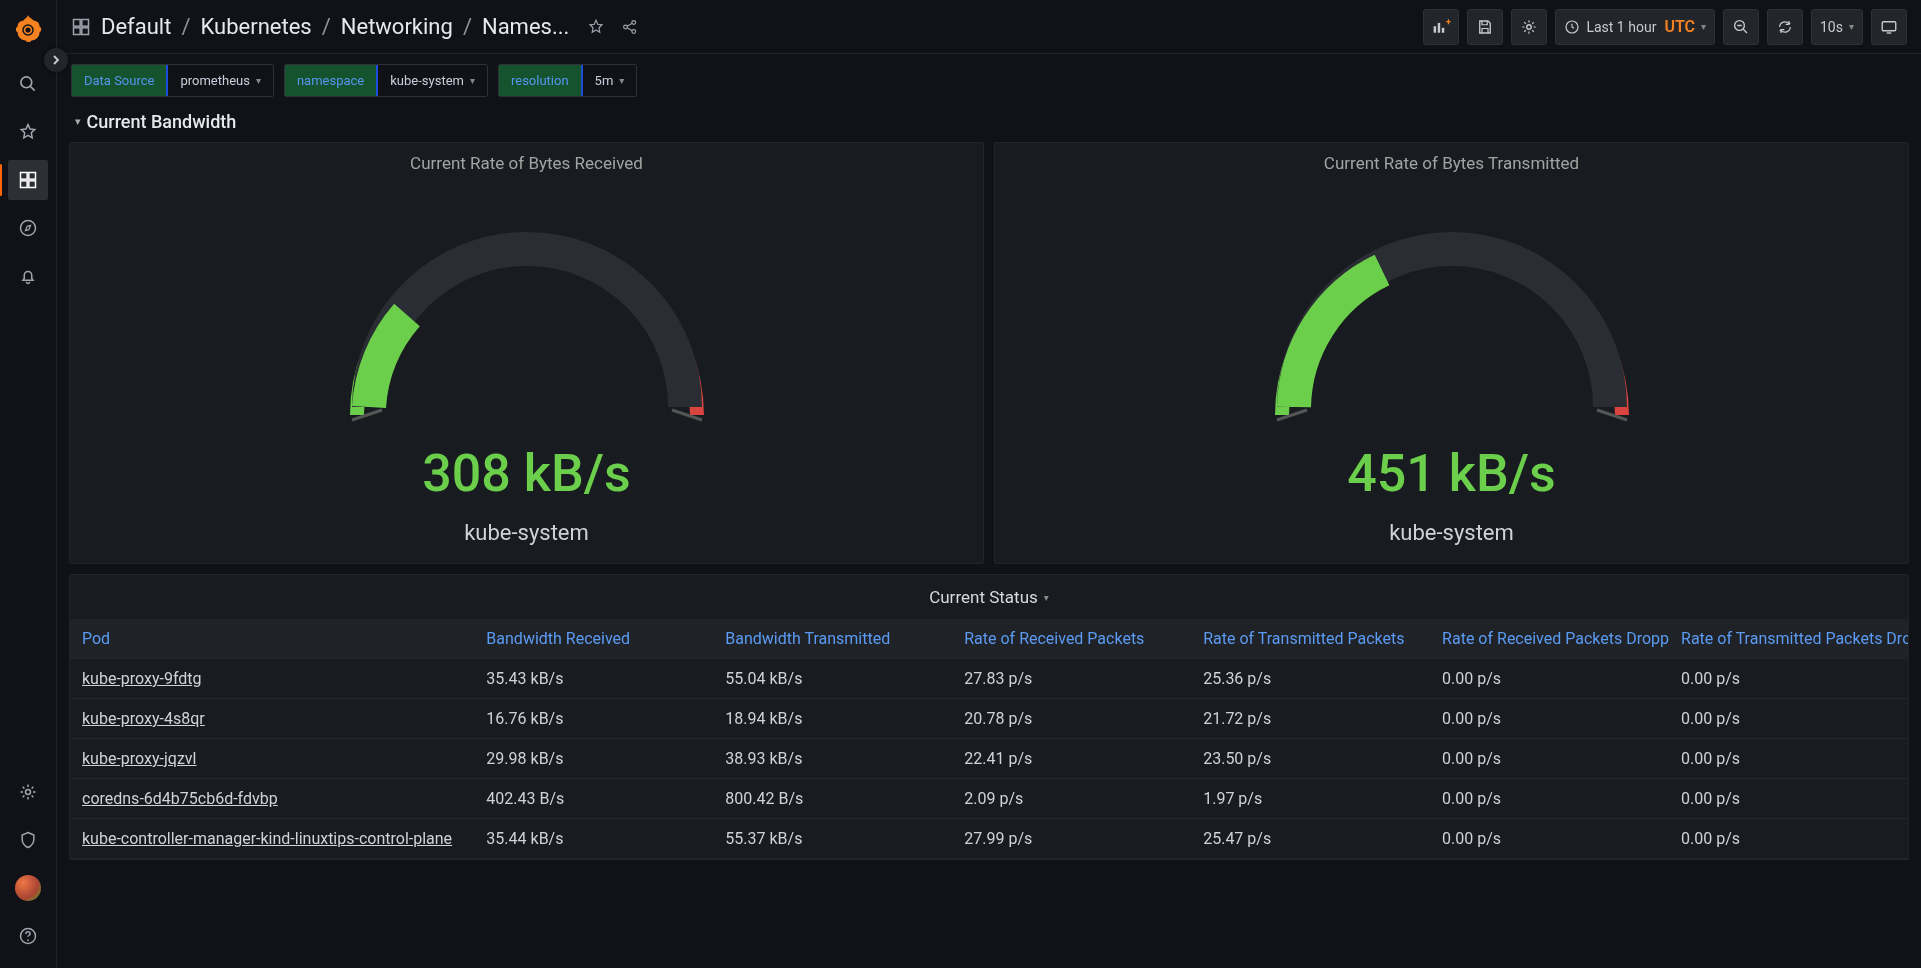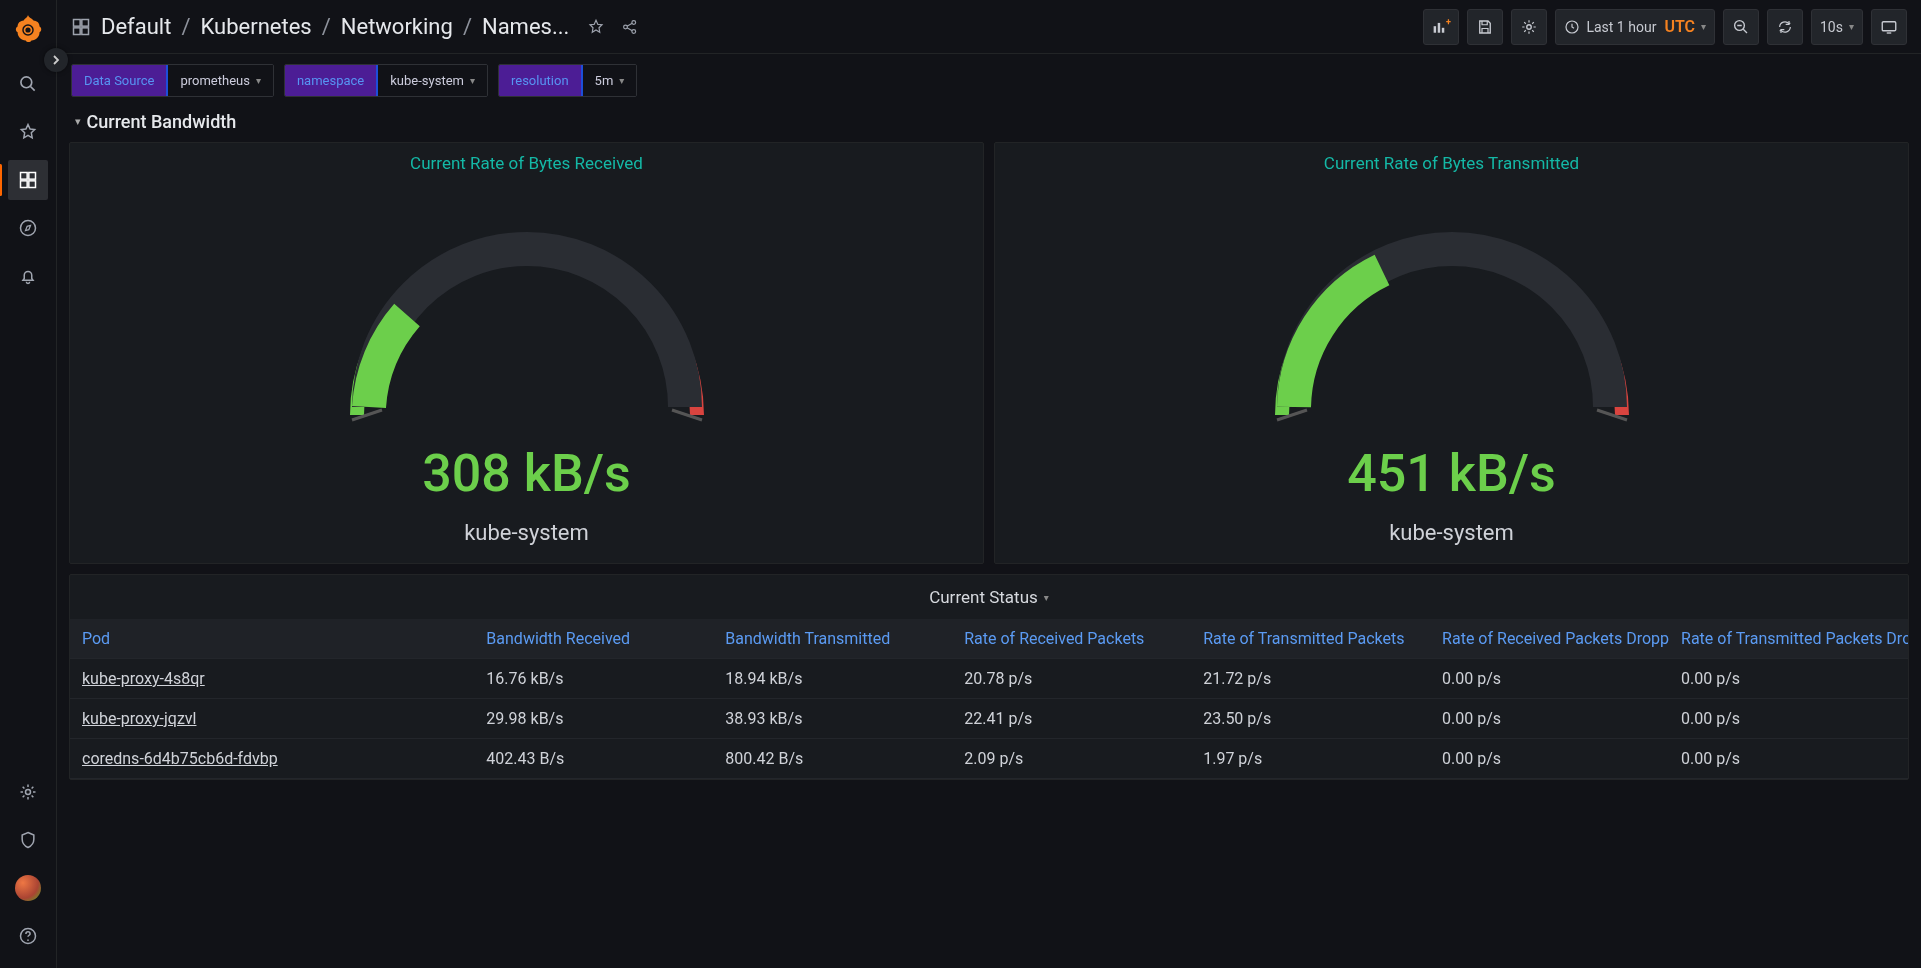--- a/index.html
+++ b/index.html
@@ -37,31 +37,31 @@
 .breadcrumb { display:flex; align-items:center; font-size: 22px; color:#e6e8ec; white-space:nowrap; overflow:hidden; max-width: 520px; gap:6px;}
 .breadcrumb .sep { color:#8e929c; margin:0 4px; }
 .bc-link { cursor:pointer; }
 .topbar-actions { margin-left:auto; display:flex; align-items:center; gap:8px; }
 .tb-btn { height:36px; min-width:36px; padding:0 8px; background:#22252a; border:1px solid #2f3136; border-radius:3px; display:flex; align-items:center; justify-content:center; color:#c7cad1; cursor:pointer; gap:6px; font-size:14px;}
 .tb-btn.icon-only { padding:0; width:36px; }
 .tb-btn .utc { color:#f58220; font-size:16px; font-weight:600; margin-left:2px; }
 
 .varbar { padding: 10px 14px; display:flex; gap:10px; flex-wrap:wrap; }
 .var-group { display:flex; background:#111217; border:1px solid #2f3136; border-radius:2px; overflow:hidden; }
-.var-label { background:#4c1d95; color:#5794f2; padding:8px 12px; font-size:13px; }
+.var-label { background:#14532d; color:#5794f2; padding:8px 12px; font-size:13px; }
 .var-value { background:#111217; color:#ccccdc; padding:8px 12px; font-size:13px; display:flex; align-items:center; gap:6px; cursor:pointer; border-left:2px solid #1d4ed8;}
 .chev { font-size:10px; color:#888; }
 
 .section-header { display:flex; align-items:center; padding: 4px 18px 10px; gap:6px; cursor:pointer; }
 .section-header .sh-chevron { font-size:11px; color:#aaa; }
 .section-header .sh-title { font-size:18px; color:#e6e8ec; font-weight:500; }
 
 .panels-row { display:flex; gap:10px; padding: 0 12px; }
 .panel { flex:1; background:#181b1f; border:1px solid #222426; border-radius:2px; padding: 10px 0 18px; }
-.panel-title { text-align:center; font-size:17px; color:#14b8a6; margin-bottom:12px; }
+.panel-title { text-align:center; font-size:17px; color:#a3a3a3; margin-bottom:12px; }
 .gauge-wrap { display:flex; flex-direction:column; align-items:center;justify-content:flex-end; }
 .gauge-svg { width: 460px; height: 250px; }
 .gauge-value { font-size:52px; font-weight:500; color:#6ccf4b; margin-top: 8px; }
 .gauge-label { font-size:22px; color:#cfd2d8; margin-top:16px; }
 
 .status-panel { margin:10px 12px 0; background:#181b1f; border:1px solid #222426; border-radius:2px; display:flex; flex-direction:column; }
 .status-title { text-align:center; padding:12px 0; font-size:17px; color:#d6d9de; display:flex; align-items:center; justify-content:center; gap:6px; }
 .table-wrap { overflow:hidden; position:relative; }
 table { width:100%; border-collapse:collapse; table-layout:fixed; }
 th, td { text-align:left; padding:10px 12px; font-size:16px; border-bottom:1px solid #23262b; overflow:hidden; white-space:nowrap; }
@@ -311,20 +311,29 @@
               <th class="col-n">Bandwidth Received</th>
               <th class="col-n">Bandwidth Transmitted</th>
               <th class="col-n">Rate of Received Packets</th>
               <th class="col-n">Rate of Transmitted Packets</th>
               <th class="col-n">Rate of Received Packets Dropped</th>
               <th class="col-n">Rate of Transmitted Packets Dropped</th>
             </tr>
           </thead>
           <tbody id="status-tbody">
               <tr>
+                <td class="pod"><a>kube-proxy-9fdtg</a></td>
+                <td>35.43 kB/s</td>
+                <td>55.04 kB/s</td>
+                <td>27.83 p/s</td>
+                <td>25.36 p/s</td>
+                <td>0.00 p/s</td>
+                <td>0.00 p/s</td>
+              </tr>
+              <tr>
                 <td class="pod"><a>kube-proxy-4s8qr</a></td>
                 <td>16.76 kB/s</td>
                 <td>18.94 kB/s</td>
                 <td>20.78 p/s</td>
                 <td>21.72 p/s</td>
                 <td>0.00 p/s</td>
                 <td>0.00 p/s</td>
               </tr>
               <tr>
                 <td class="pod"><a>kube-proxy-jqzvl</a></td>
@@ -337,19 +346,28 @@
               </tr>
               <tr>
                 <td class="pod"><a>coredns-6d4b75cb6d-fdvbp</a></td>
                 <td>402.43 B/s</td>
                 <td>800.42 B/s</td>
                 <td>2.09 p/s</td>
                 <td>1.97 p/s</td>
                 <td>0.00 p/s</td>
                 <td>0.00 p/s</td>
               </tr>
+              <tr>
+                <td class="pod"><a>kube-controller-manager-kind-linuxtips-control-plane</a></td>
+                <td>35.44 kB/s</td>
+                <td>55.37 kB/s</td>
+                <td>27.99 p/s</td>
+                <td>25.47 p/s</td>
+                <td>0.00 p/s</td>
+                <td>0.00 p/s</td>
+              </tr>
             </tbody>
         </table>
       </div>
     </div>
 
   </div>
 </div>
 
 </body></html>

